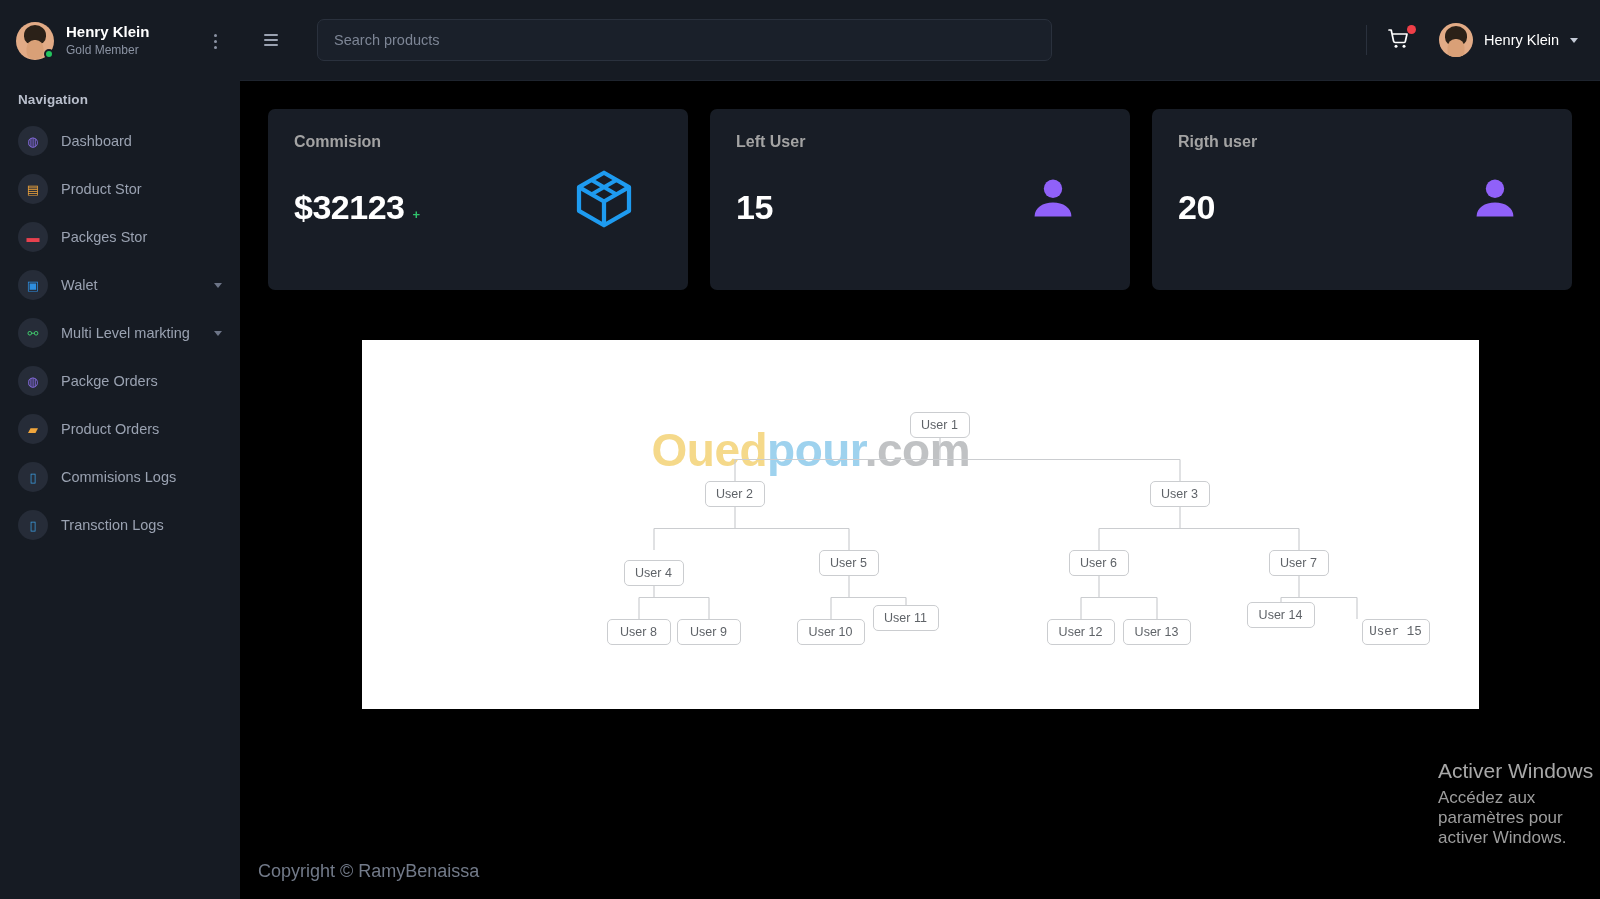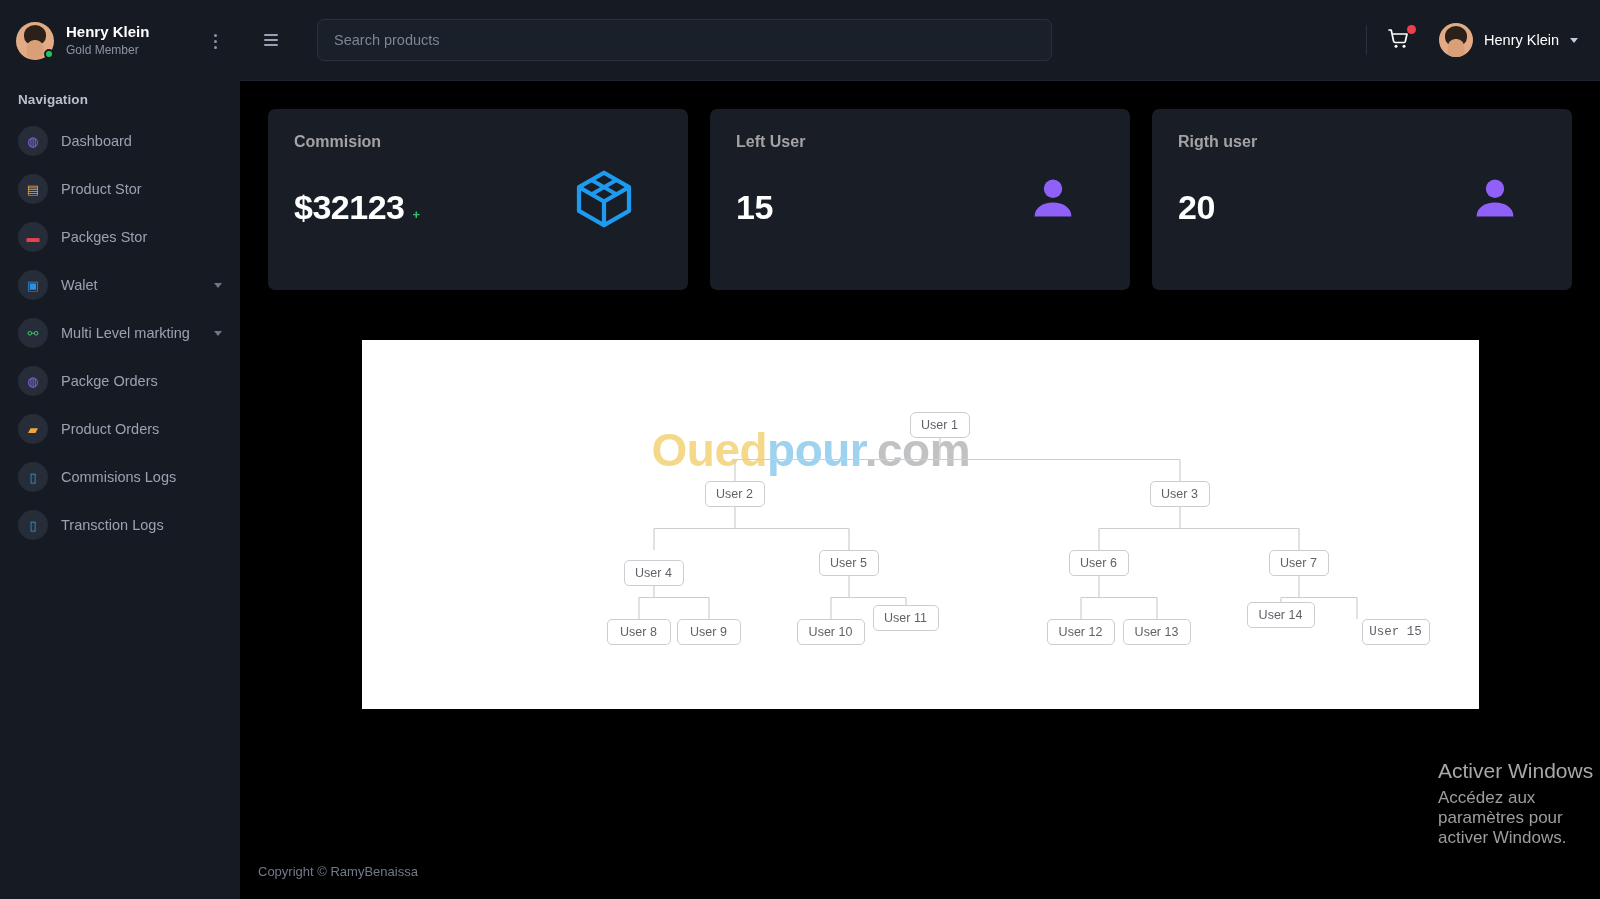--- a/index.html
+++ b/index.html
@@ -165,21 +165,21 @@
   
   .win-activate { position: absolute; left: 1198px; top: 758px; pointer-events: none; }
   .win-title { color: #a8a8a8; font-size: 21px; font-weight: 400; line-height: 26px; }
   .win-sub { color: #9d9d9d; font-size: 17px; line-height: 20px; margin-top: 4px; }
 
   
   .footer {
     position: absolute; left: 0; bottom: 0; width: 100%;
     height: 56px; display: flex; align-items: center; padding-left: 18px;
   }
-  .footer-txt { color: #727a89; font-size: 13px; }
+  .footer-txt { color: #727a89; font-size: 18px; }
 </style>
 </head>
 <body>
 
 <div class="app">
 
   <aside class="sidebar">
 
     <div class="profile">
       <div class="avatar-wrap">

